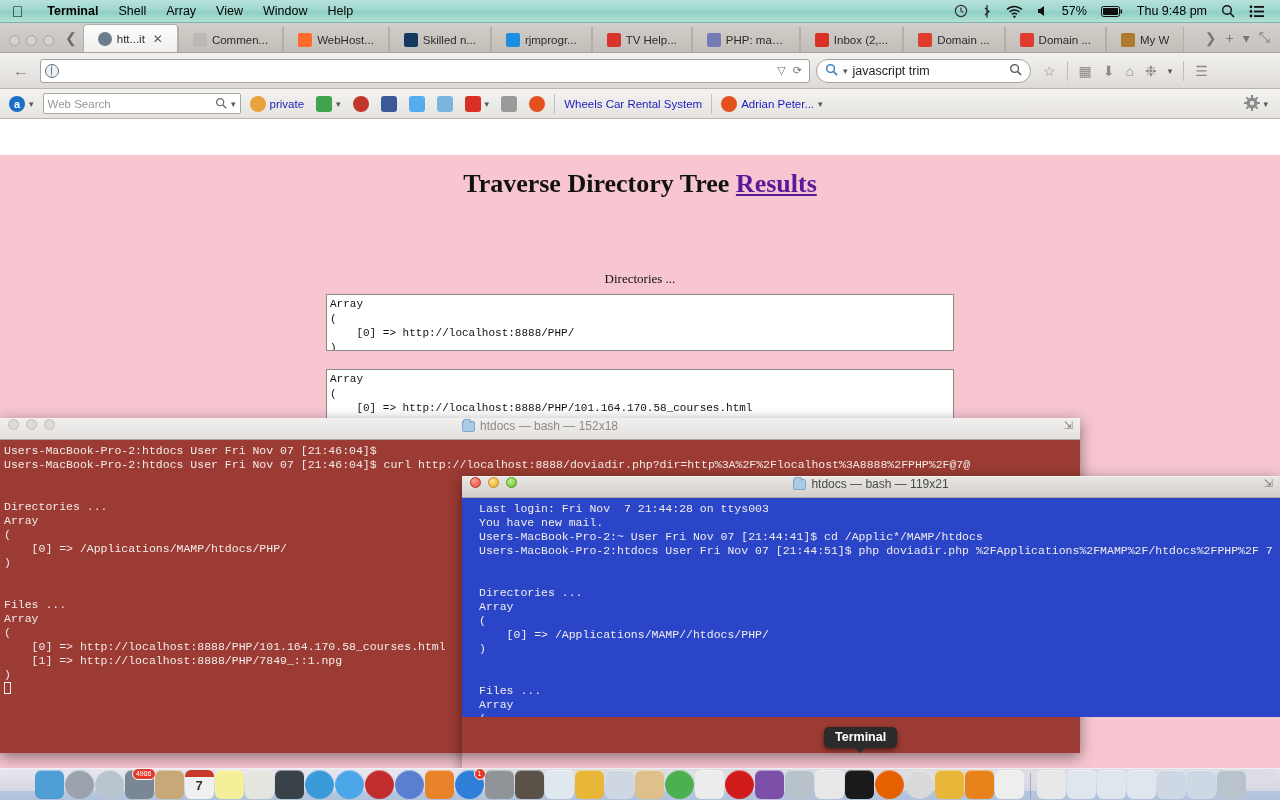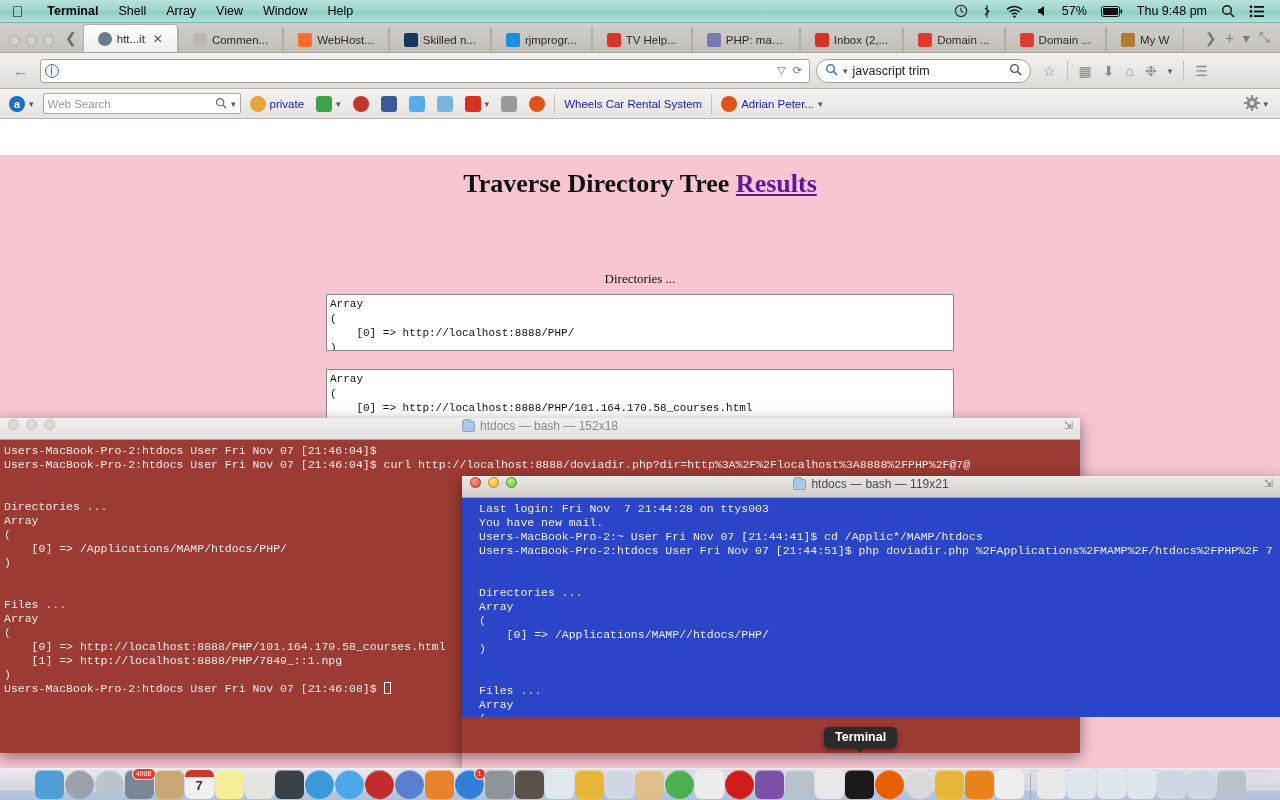--- a/index.html
+++ b/index.html
@@ -448,21 +448,21 @@
     [0] =&gt; /Applications/MAMP/htdocs/PHP/
 )
 
 
 Files ...
 Array
 (
     [0] =&gt; http://localhost:8888/PHP/101.164.170.58_courses.html
     [1] =&gt; http://localhost:8888/PHP/7849_::1.npg
 )
-</span><span>Users-MacBook-Pro-2:htdocs User Fri Nov 07 [21:46:08]$ </span><span class="cursorblk"></span></div>
+</span><span class="cursorblk"></span></div>
   </div>
 
   <div class="term" id="term-blue">
     <div class="term-title">
       <span class="tlights">
         <span class="tl r"></span>
         <span class="tl y"></span>
         <span class="tl g"></span>
       </span>
       <span class="tcenter">

